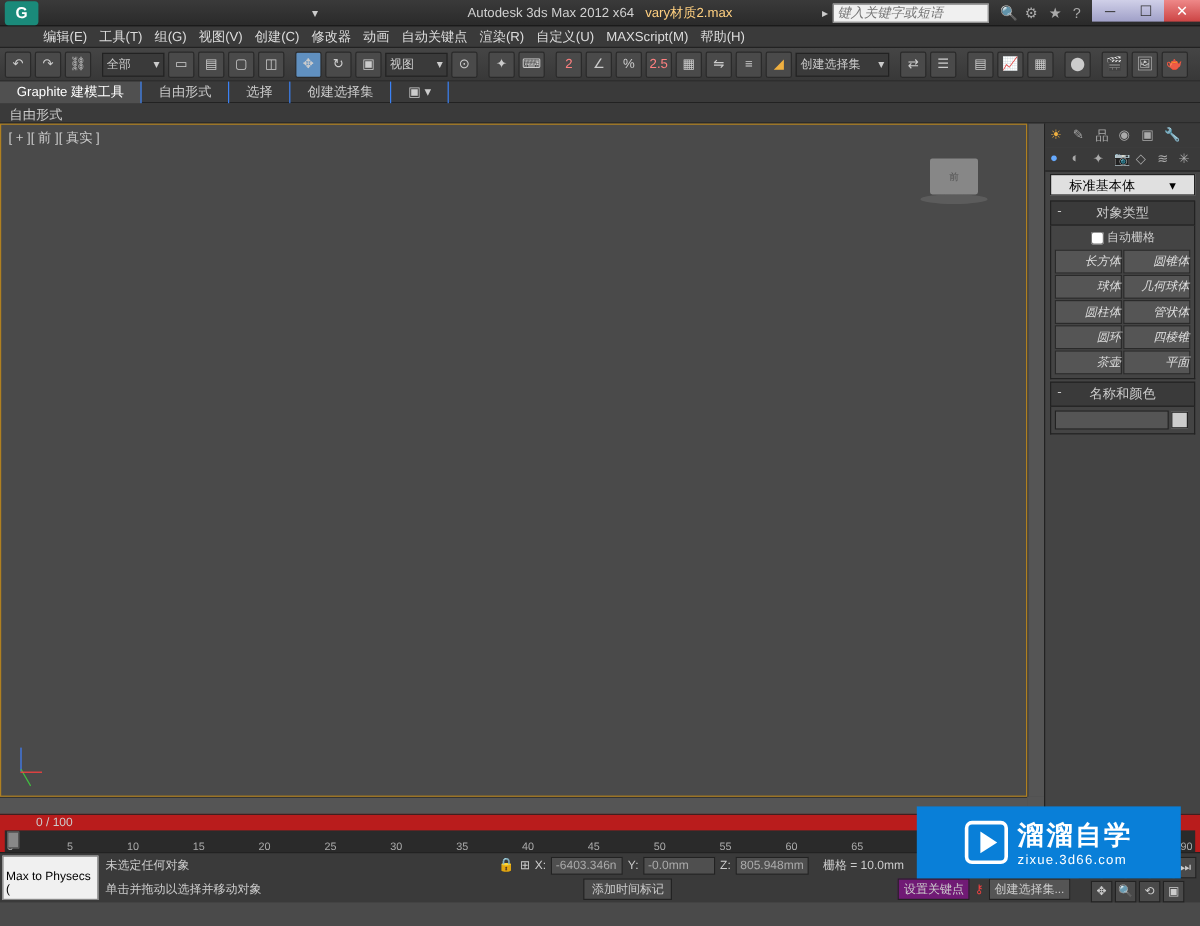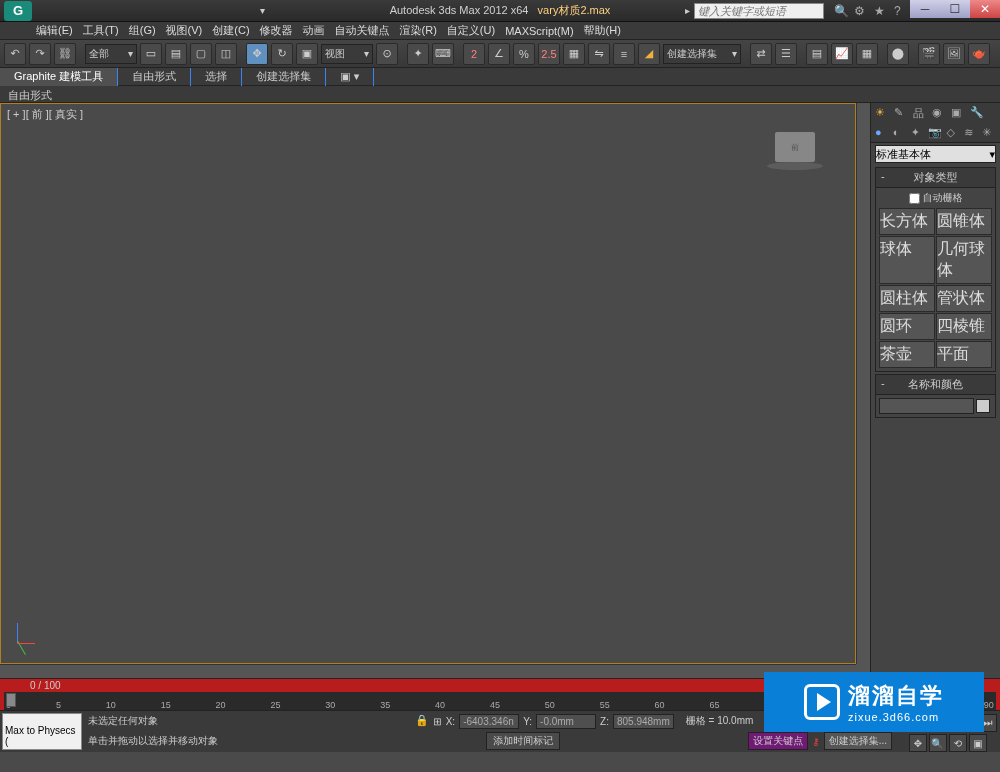--- a/index.html
+++ b/index.html
@@ -54,28 +54,28 @@
 .vp-scroll-h { flex: 1; background: #555; border-top: 1px solid #333; }
 
 
 .cmd-panel { width: 130px; background: #444; border-left: 1px solid #222; display: flex; flex-direction: column; }
 .cmd-top-icons { height: 20px; display: flex; align-items: center; gap: 5px; padding: 2px 4px; background: #3a3a3a; }
 .cmd-top-icons .ico { width: 14px; height: 14px; font-size: 11px; color: #aaa; }
 .cmd-top-icons .ico.sun { color: #f0b040; }
 .cmd-cat-icons { height: 20px; display: flex; align-items: center; gap: 4px; padding: 2px 4px; background: #3a3a3a; border-bottom: 1px solid #222; }
 .cmd-cat-icons .ico { width: 14px; height: 14px; font-size: 11px; color: #aaa; }
 .cmd-cat-icons .ico.active { color: #6af; }
-.cmd-drop { margin: 2px 4px; height: 18px; background: #e0e0e0; border: 1px solid #222; font-size: 11px; color: #000; display: flex; align-items: center; justify-content: space-between; padding: 0 0; }
+.cmd-drop { margin: 2px 4px; height: 18px; background: #e0e0e0; border: 1px solid #222; font-size: 11px; color: #000; display: flex; align-items: center; justify-content: space-between; padding: 0 15px; }
 .rollout-head { background: #3a3a3a; font-size: 11px; color: #ccc; text-align: center; padding: 2px; margin: 2px 4px 0; border: 1px solid #222; position: relative; }
 .rollout-head::before { content: "-"; position: absolute; left: 5px; }
 .rollout-body { margin: 0 4px; border: 1px solid #222; border-top: none; padding: 3px; background: #444; }
 .auto-grid-row { display: flex; align-items: center; justify-content: center; gap: 3px; font-size: 10px; color: #ccc; margin-bottom: 3px; }
 .auto-grid-row input { width: 11px; height: 11px; }
 .obj-grid { display: grid; grid-template-columns: 1fr 1fr; gap: 1px; }
-.obj-btn { background: #555; border: 1px solid #2a2a2a; font-size: 16px; color: #ddd; text-align: left; padding: 2px 0; }
+.obj-btn { background: #555; border: 1px solid #2a2a2a; font-size: 10px; color: #ddd; text-align: right; padding: 2px 0; font-style: italic; }
 .name-input { width: calc(100% - 18px); height: 16px; background: #555; border: 1px solid #222; }
 .name-row { display: flex; gap: 2px; align-items: center; }
 .color-sw { width: 14px; height: 14px; background: #ccc; border: 1px solid #222; }
 
 
 .timeline-area { height: 32px; background: #b91c1c; border-top: 1px solid #222; }
 .frame-label { font-size: 10px; color: #ccc; padding: 1px 30px; }
 .time-ruler { height: 18px; background: #2a2a2a; position: relative; margin: 0 4px; display: flex; align-items: flex-end; justify-content: space-between; padding: 0 2px; overflow: hidden; }
 .tick-label { font-size: 9px; color: #aaa; }
 .slider-thumb { position: absolute; left: 2px; top: 1px; width: 10px; height: 14px; background: #888; border: 1px solid #555; }

